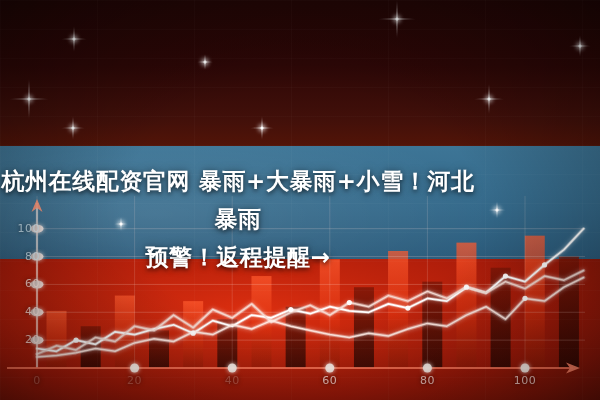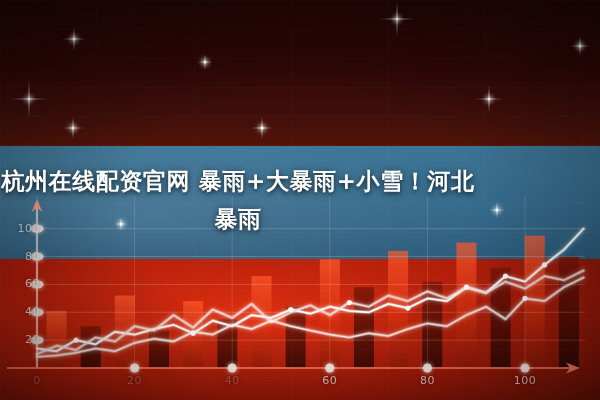--- a/index.html
+++ b/index.html
@@ -246,15 +246,16 @@
       <div class="axlab dim" style="left: 216.2px; top: 374px; width: 32px; text-align: center;">40</div>
       <div class="axlab" style="left: 313.8px; top: 374px; width: 32px; text-align: center;">60</div>
       <div class="axlab" style="left: 411.4px; top: 374px; width: 32px; text-align: center;">80</div>
       <div class="axlab" style="left: 509px; top: 374px; width: 32px; text-align: center;">100</div>
     </div>
 
   <div class="layer" id="vignette"></div>
 
   <div id="title">
     <span>杭州在线配资官网 暴雨+大暴雨+小雪！河北暴雨</span>
+    <span class="l2">预警！返程提醒→</span>
   </div>
 
 </div>
 
 </body></html>

